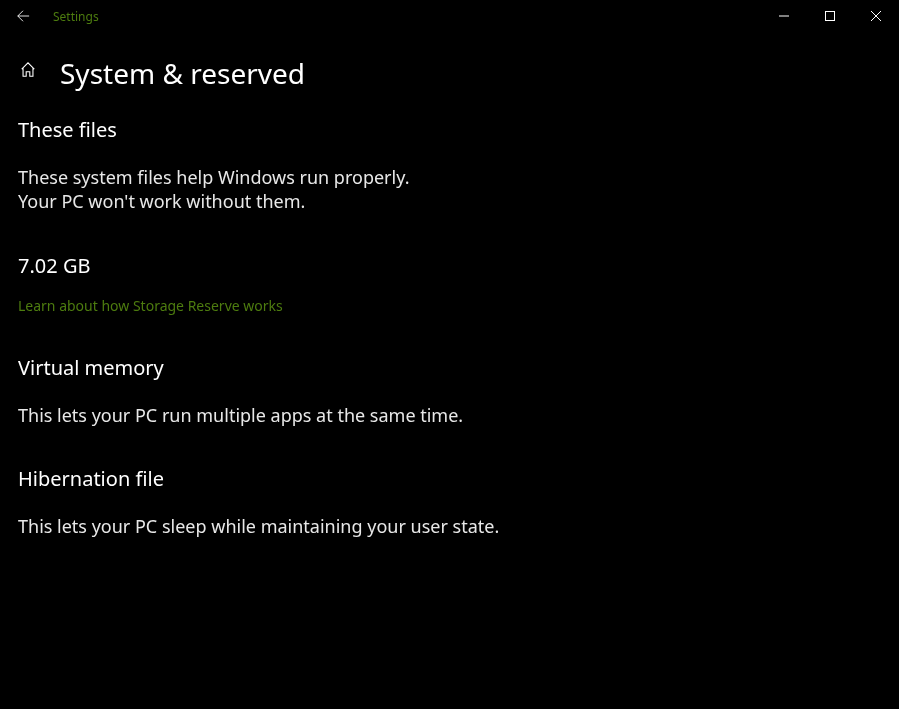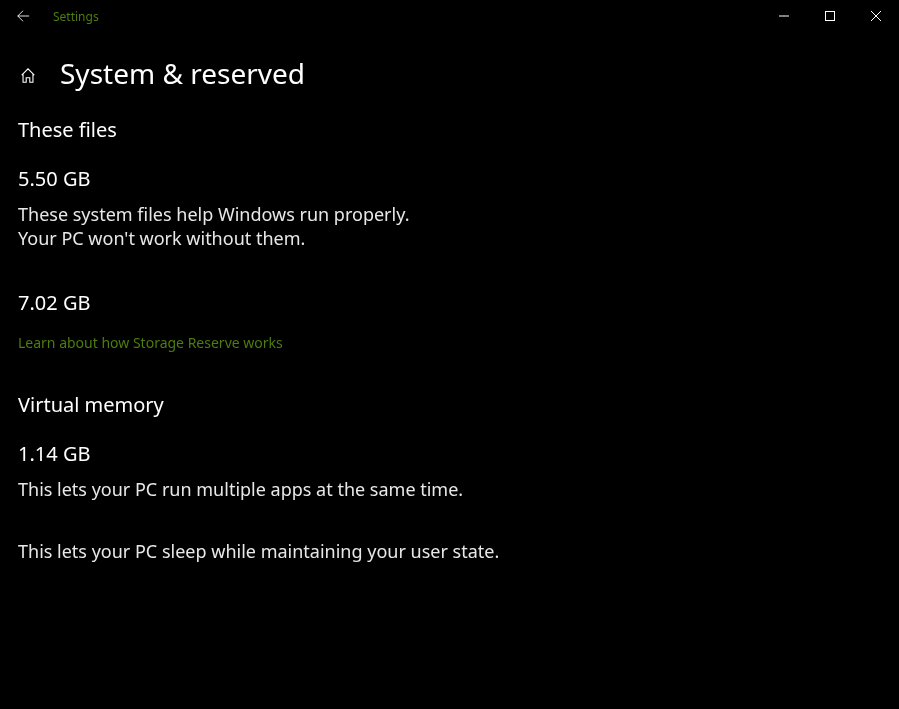--- a/index.html
+++ b/index.html
@@ -41,21 +41,20 @@
     .window-control {
       width: 46px;
       height: 32px;
       display: flex;
       align-items: center;
       justify-content: center;
     }
 
     .header {
       display: flex;
-      align-items: center;
       padding: 22px 18px 14px;
       gap: 22px;
     }
     .home-icon {
       display: flex;
       align-items: center;
       justify-content: center;
       width: 20px;
       height: 20px;
       margin-top: 6px;
@@ -136,32 +135,31 @@
       <path d="M3 9 L10 2 L17 9 M4.5 8 V17 H8 V12 H12 V17 H15.5 V8"></path>
     </svg>
   </div>
   <h1 class="page-title">System &amp; reserved</h1>
 </div>
 
 <div class="content">
 
   <div class="section">
     <h2 class="section-heading">These files</h2>
-    <div class="section-value">5.50 GB</div>
     <p class="section-desc narrow">These system files help Windows run properly. Your PC won't work without them.</p>
   </div>
 
   <div class="section">
     <div class="section-value">7.02 GB</div>
     <a class="link">Learn about how Storage Reserve works</a>
   </div>
 
   <div class="section">
     <h2 class="section-heading">Virtual memory</h2>
-    <div class="section-value">1.14 GB</div>
     <p class="section-desc">This lets your PC run multiple apps at the same time.</p>
   </div>
 
   <div class="section">
+    <h2 class="section-heading">Hibernation file</h2>
     <p class="section-desc">This lets your PC sleep while maintaining your user state.</p>
   </div>
 
 </div>
 
 </body></html>

